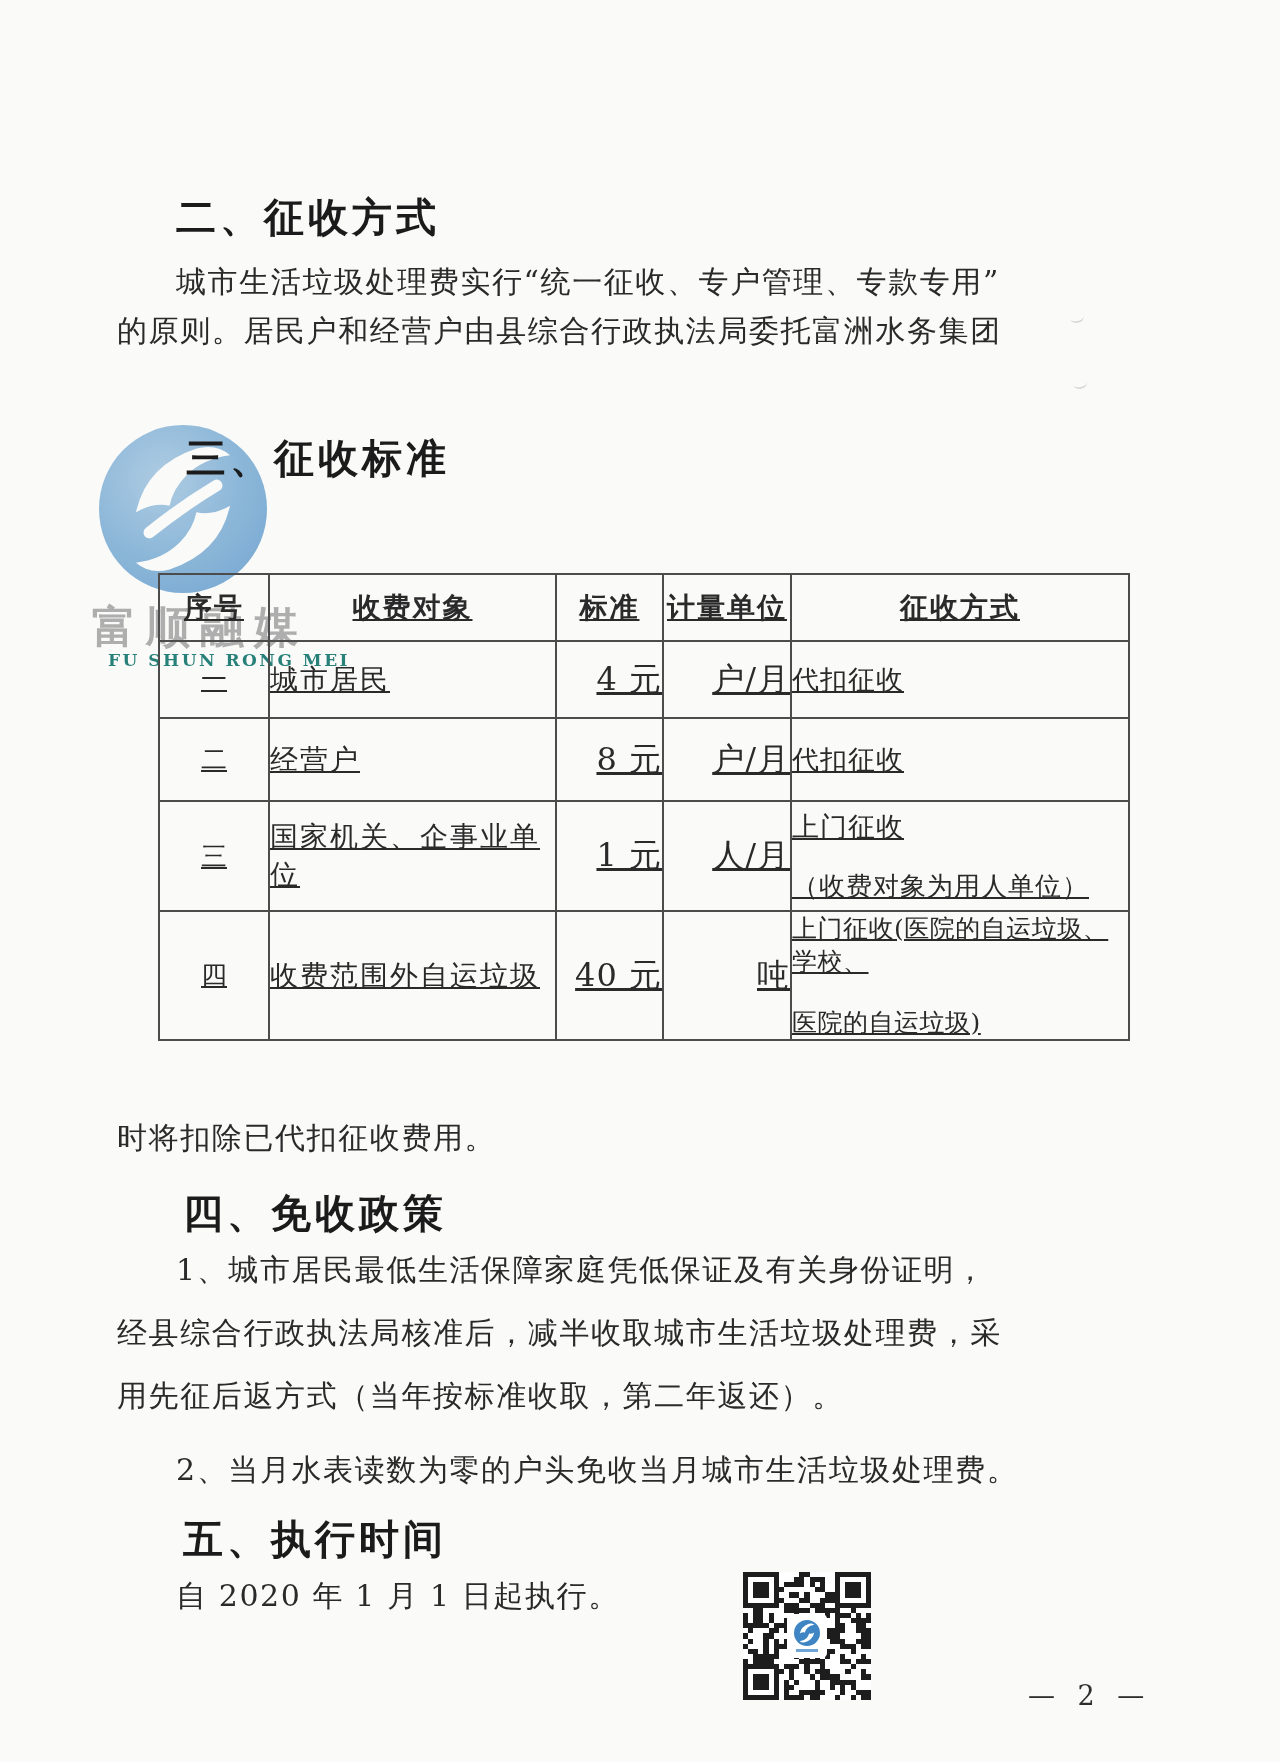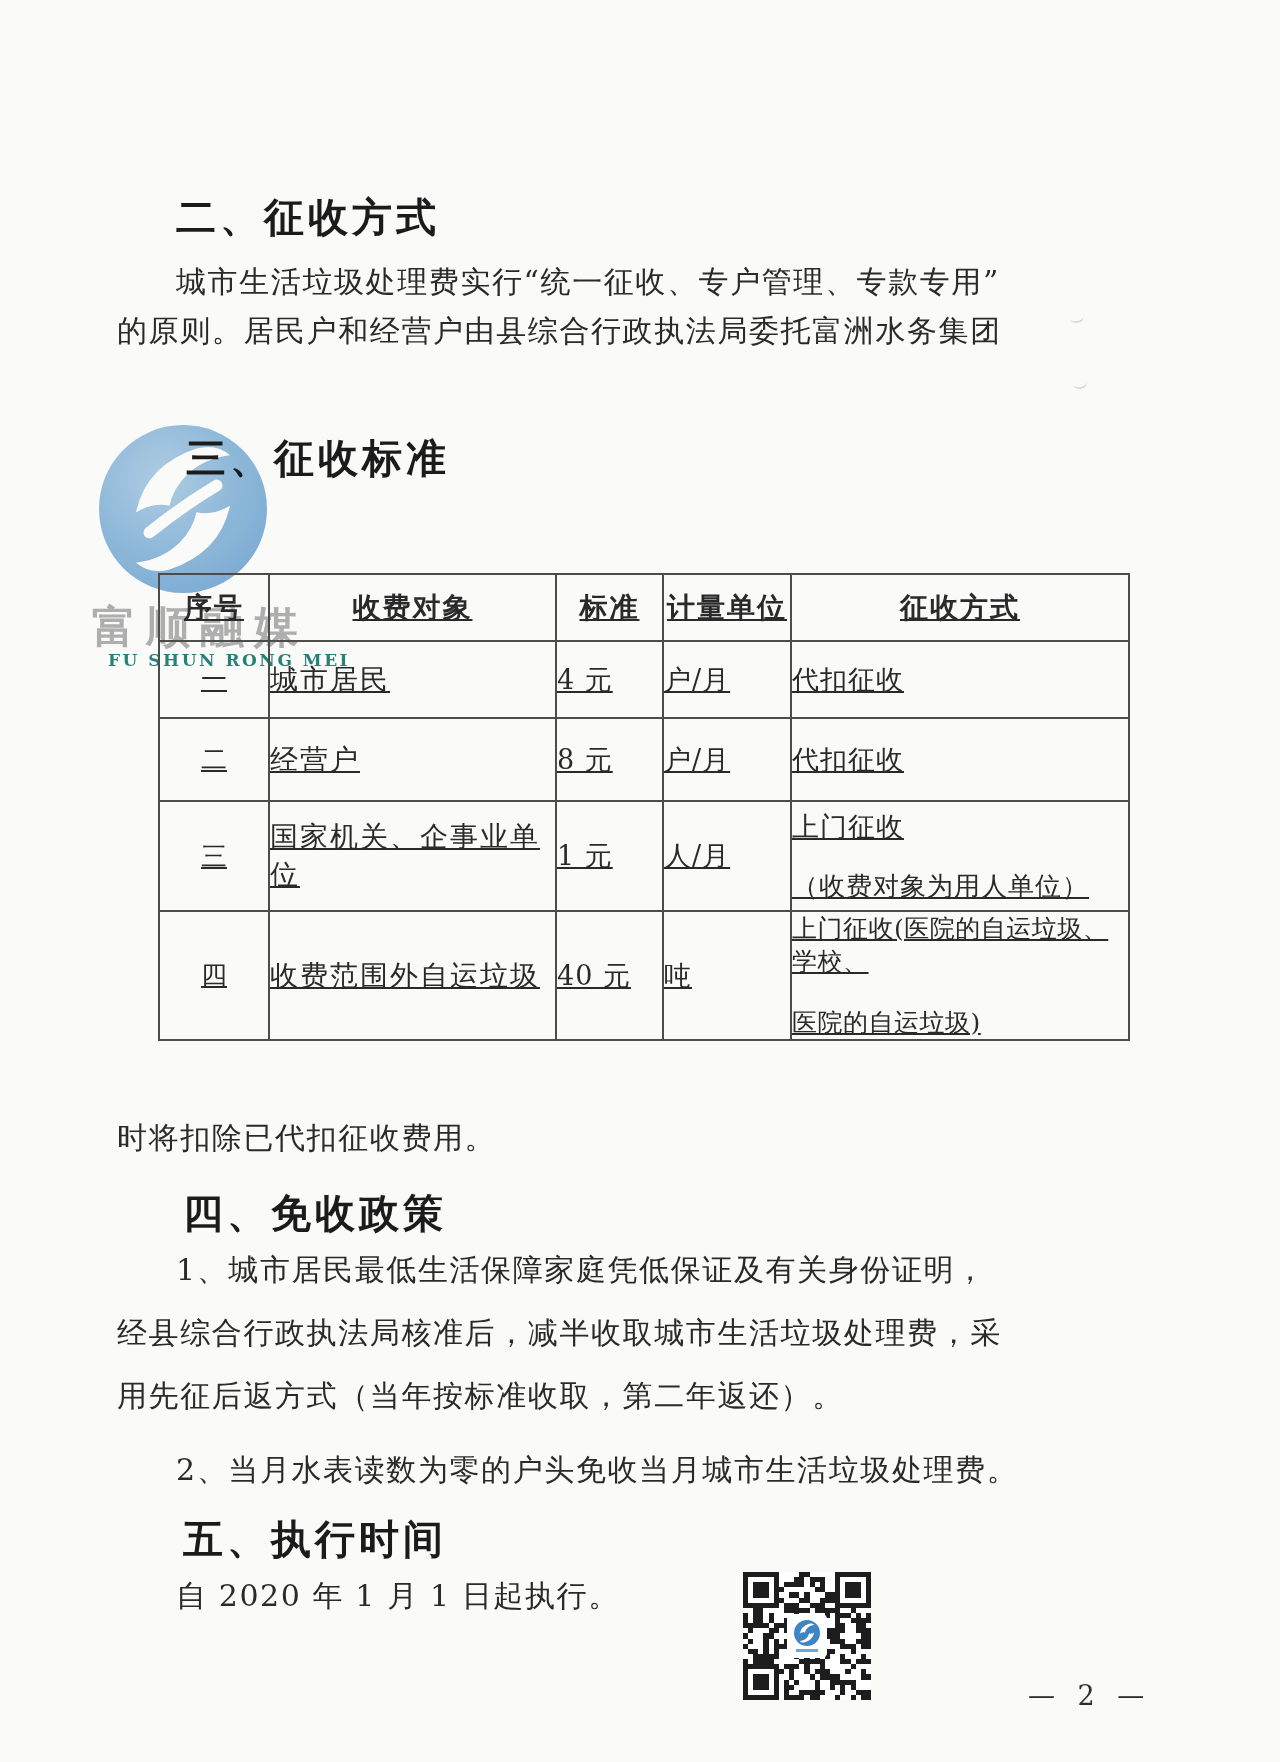--- a/index.html
+++ b/index.html
@@ -29,21 +29,21 @@
   
   .fee-table{
     position:absolute;left:158px;top:573px;width:970px;
     border-collapse:collapse;table-layout:fixed;
     font-size:28px;color:#2a2a2a;
   }
   .fee-table td{border:2px solid #4c4c4c;padding:0;vertical-align:middle;text-decoration:underline;}
   .fee-table .hdr{font-weight:600;text-align:center;letter-spacing:2px;font-size:28px;}
   .cell-no{text-align:center;font-size:26px;}
   .cell-target{text-align:left;padding-left:22px;letter-spacing:2px;margin-left:28px;}
-  .cell-std,.cell-unit{text-align:left;font-size:27px;letter-spacing:1px;}
+  .cell-std,.cell-unit{text-align:right;font-size:32px;letter-spacing:1px;}
   .cell-method{padding-left:24px;font-size:27px;letter-spacing:1px;}
   .cell-method .mwrap{display:flex;flex-direction:column;justify-content:center;gap:24px;}
   .cell-method .mline:empty{display:none;}
   .r3 .mline.m2{font-size:26px;}
   .r4 .cell-method{font-size:25px;letter-spacing:.5px;}
   .r4 .mwrap{gap:28px;}
 
   
   .qr{left:743px;top:1572px;width:128px;height:128px;background:#fff;}
   .qr-grid{

